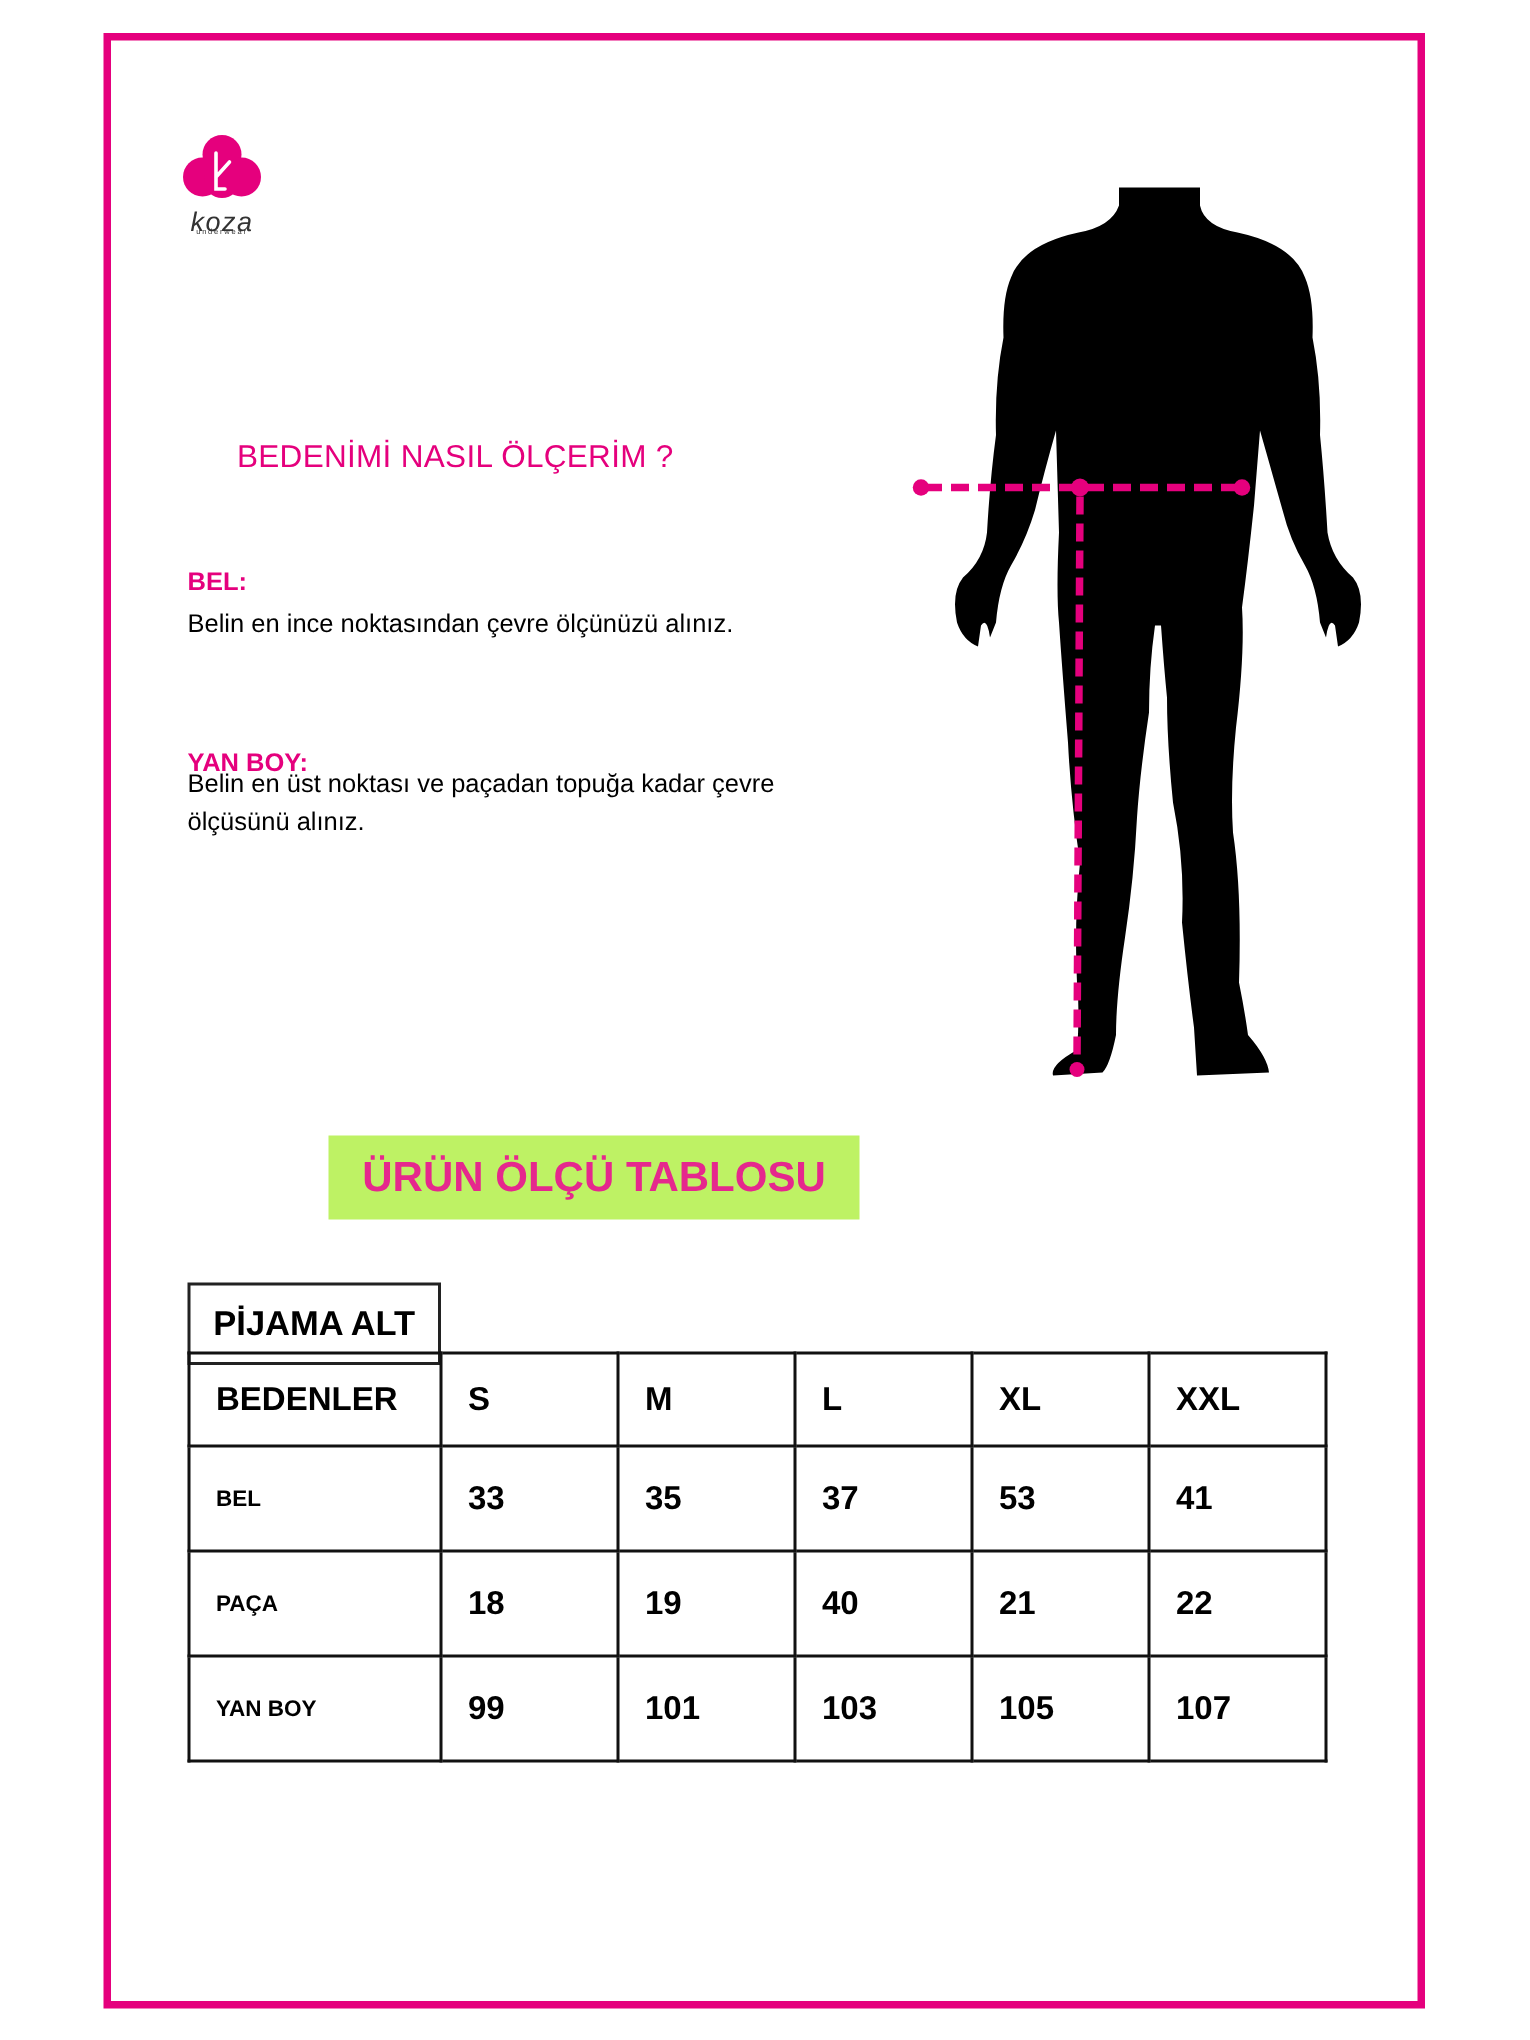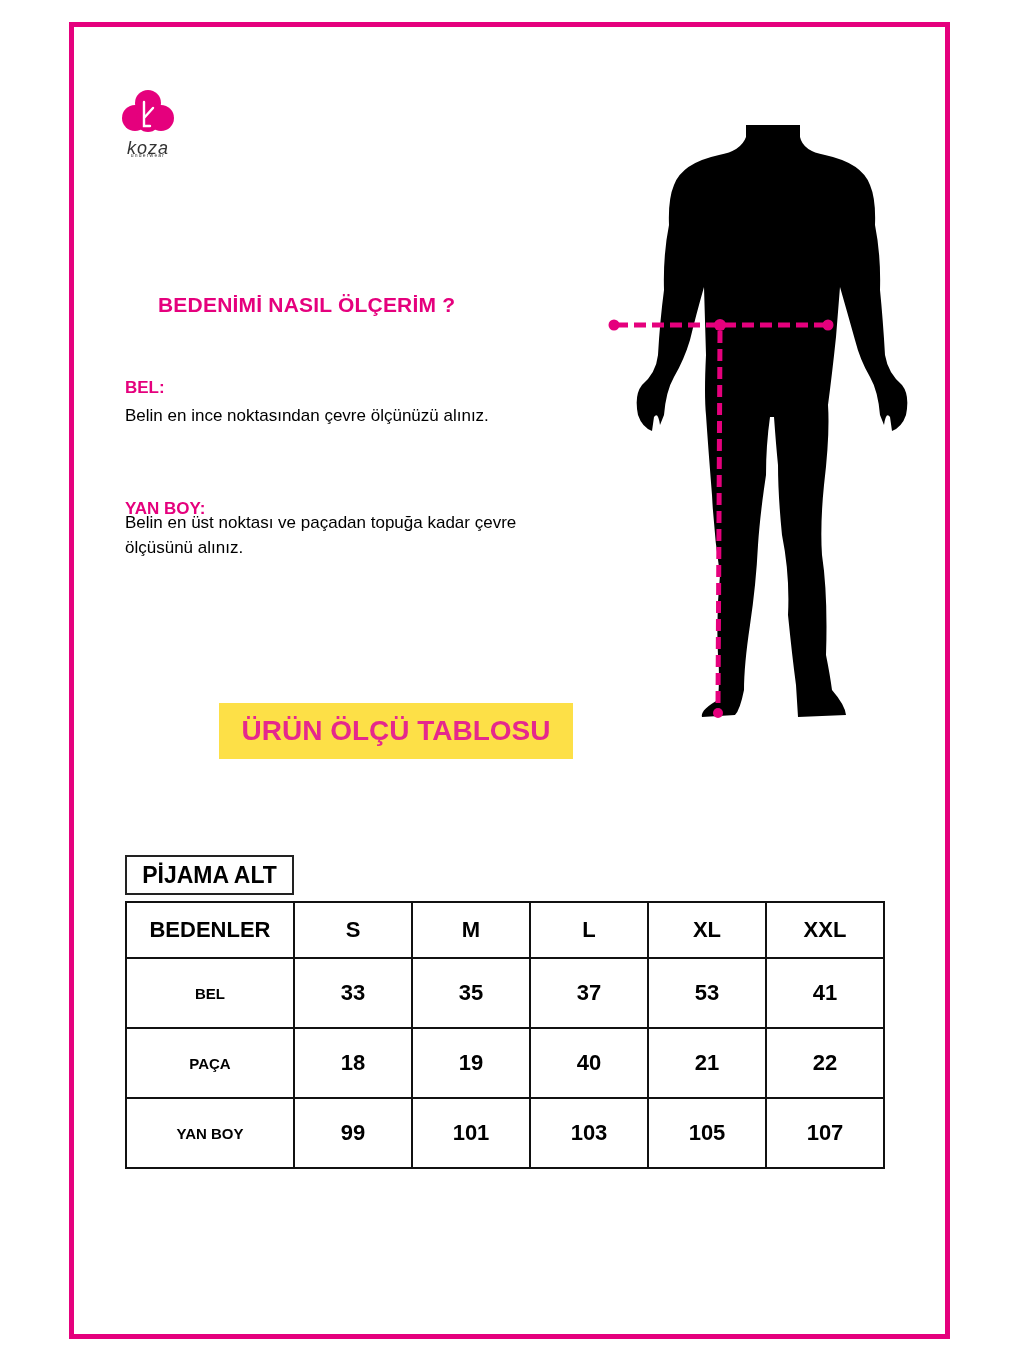--- a/index.html
+++ b/index.html
@@ -17,52 +17,52 @@
       position: absolute; left: 0; top: 50px; width: 56px; text-align: center;
       font-size: 18px; letter-spacing: 1px; color: #333; font-style: italic;
     }
     .logo-sub {
       position: absolute; left: 0; top: 64px; width: 56px; text-align: center;
       font-size: 5px; letter-spacing: 1.2px; color: #333;
     }
 
     .guide-title {
       position: absolute; left: 158px; top: 293px;
-      font-size: 21px; font-weight: bold; color: #e5007d; letter-spacing: 0.2px;
+      font-size: 21px; font-weight: normal; color: #e5007d; letter-spacing: 0.2px;
     }
     .section-label {
       position: absolute; left: 125px;
       font-size: 17px; font-weight: bold; color: #e5007d;
     }
     .section-text {
       position: absolute; left: 125px; width: 480px;
       font-size: 17px; line-height: 25px; color: #000;
     }
 
     .figure { position: absolute; left: 600px; top: 115px; width: 320px; height: 610px; }
 
     .table-banner {
-      position: absolute; left: 219px; top: 703px; width: 354px; height: 56px;
-      background: #fde047; display: flex; align-items: center; justify-content: center;
+      position: absolute; left: 219px; top: 757px; width: 354px; height: 56px;
+      background: #bef264; display: flex; align-items: center; justify-content: center;
       font-size: 28px; font-weight: bold; color: #e5288d;
     }
 
     .product-label {
-      position: absolute; left: 125px; top: 855px; width: 169px; height: 40px;
+      position: absolute; left: 125px; top: 855px; width: 169px; height: 55px;
       border: 2px solid #222; display: flex; align-items: center; justify-content: center;
       font-size: 23px; font-weight: bold;
     }
 
     table.size-table {
       position: absolute; left: 125px; top: 901px; width: 759px;
       border-collapse: collapse; table-layout: fixed;
     }
     .size-table td, .size-table th {
-      border: 2px solid #111; text-align: center; vertical-align: middle;
-      font-weight: bold; padding: 0;
+      border: 2px solid #111; vertical-align: middle;
+      font-weight: bold; padding: 17px;
     }
     .size-table tr.head td { height: 56px; font-size: 22px; }
     .size-table tr.row td { height: 70px; font-size: 22px; }
     .size-table tr.row td.rowlabel { font-size: 15px; }
     .size-table tr.head td.corner { font-size: 22px; }
     .size-table col.c0 { width: 168px; }
     .size-table col.cn { width: 118px; }
   </style>
 </head>
 <body>

